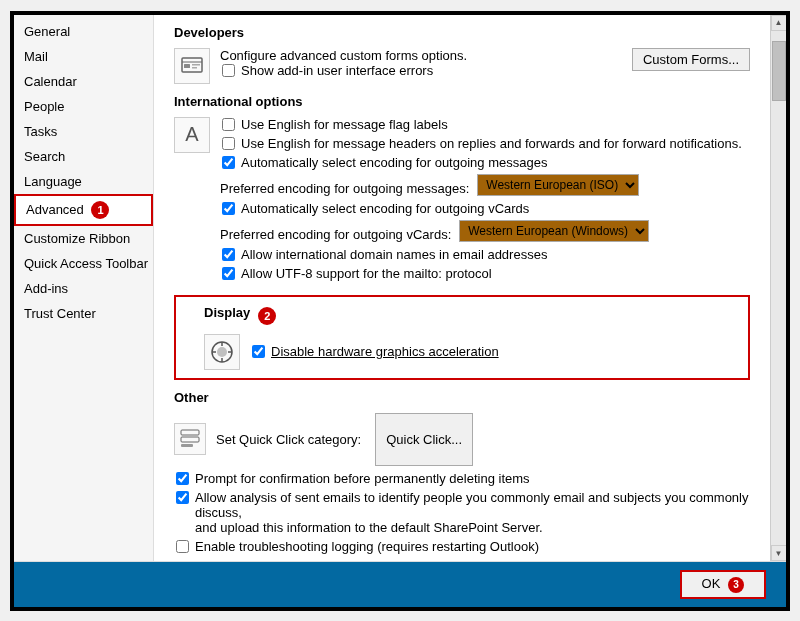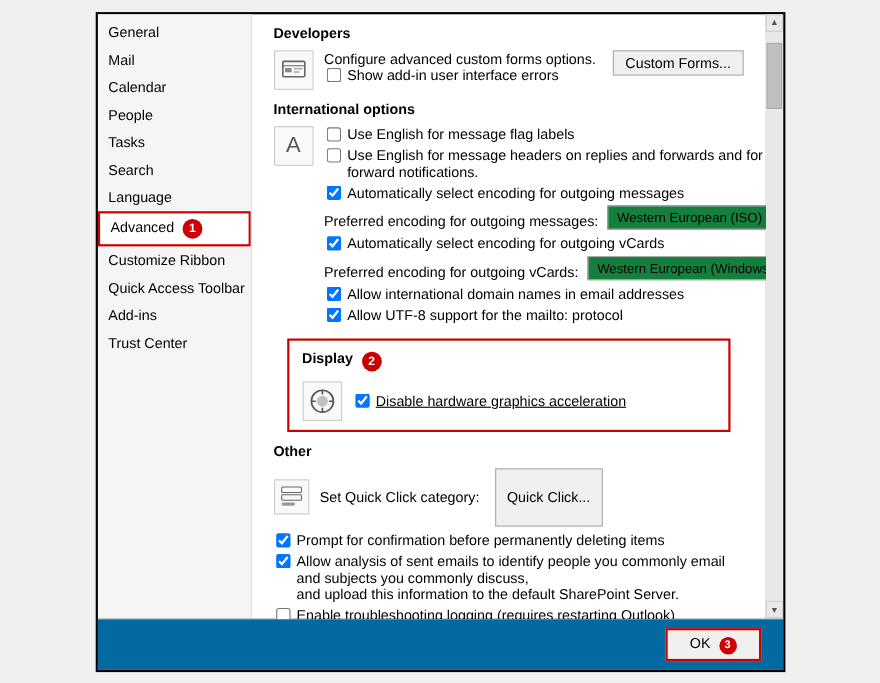--- a/index.html
+++ b/index.html
@@ -8,24 +8,24 @@
       font-size: 13px;
       background: #f0f0f0;
       display: flex;
       justify-content: center;
       align-items: center;
       width: 800px;
       height: 621px;
       overflow: hidden;
     }
     .dialog {
-      width: 627px;
+      width: 780px;
       height: 600px;
       background: #fff;
-      border: 2px solid #000000;
+      border: 4px solid #000000;
       display: flex;
       flex-direction: column;
     }
     .dialog-body {
       display: flex;
       flex: 1;
       overflow: hidden;
     }
     
     .sidebar {
@@ -91,21 +91,21 @@
       align-items: flex-end;
       margin-bottom: 5px;
     }
     .label-text {
       margin-right: 8px;
       white-space: nowrap;
     }
     select.encoding-select {
       height: 22px;
       border: 1px solid #aaa;
-      background: #15803d;
+      background: #a16207;
       font-size: 12px;
       padding: 0 4px;
       min-width: 160px;
     }
     .custom-forms-btn {
       padding: 3px 10px;
       border: 1px solid #aaa;
       background: #f0f0f0;
       cursor: pointer;
       font-size: 13px;
@@ -117,22 +117,22 @@
     }
     .developers-text {
       flex: 1;
     }
     .developers-btn {
       margin-left: auto;
     }
     
     .display-section {
       border: 2px solid #c00;
-      padding: 8px 12px;
-      margin: 10px 12px;
+      padding: 8px 28px;
+      margin: 10px 0;
       position: relative;
     }
     .display-section-title {
       font-weight: bold;
       margin-bottom: 8px;
     }
     .display-row {
       display: flex;
       align-items: center;
     }

